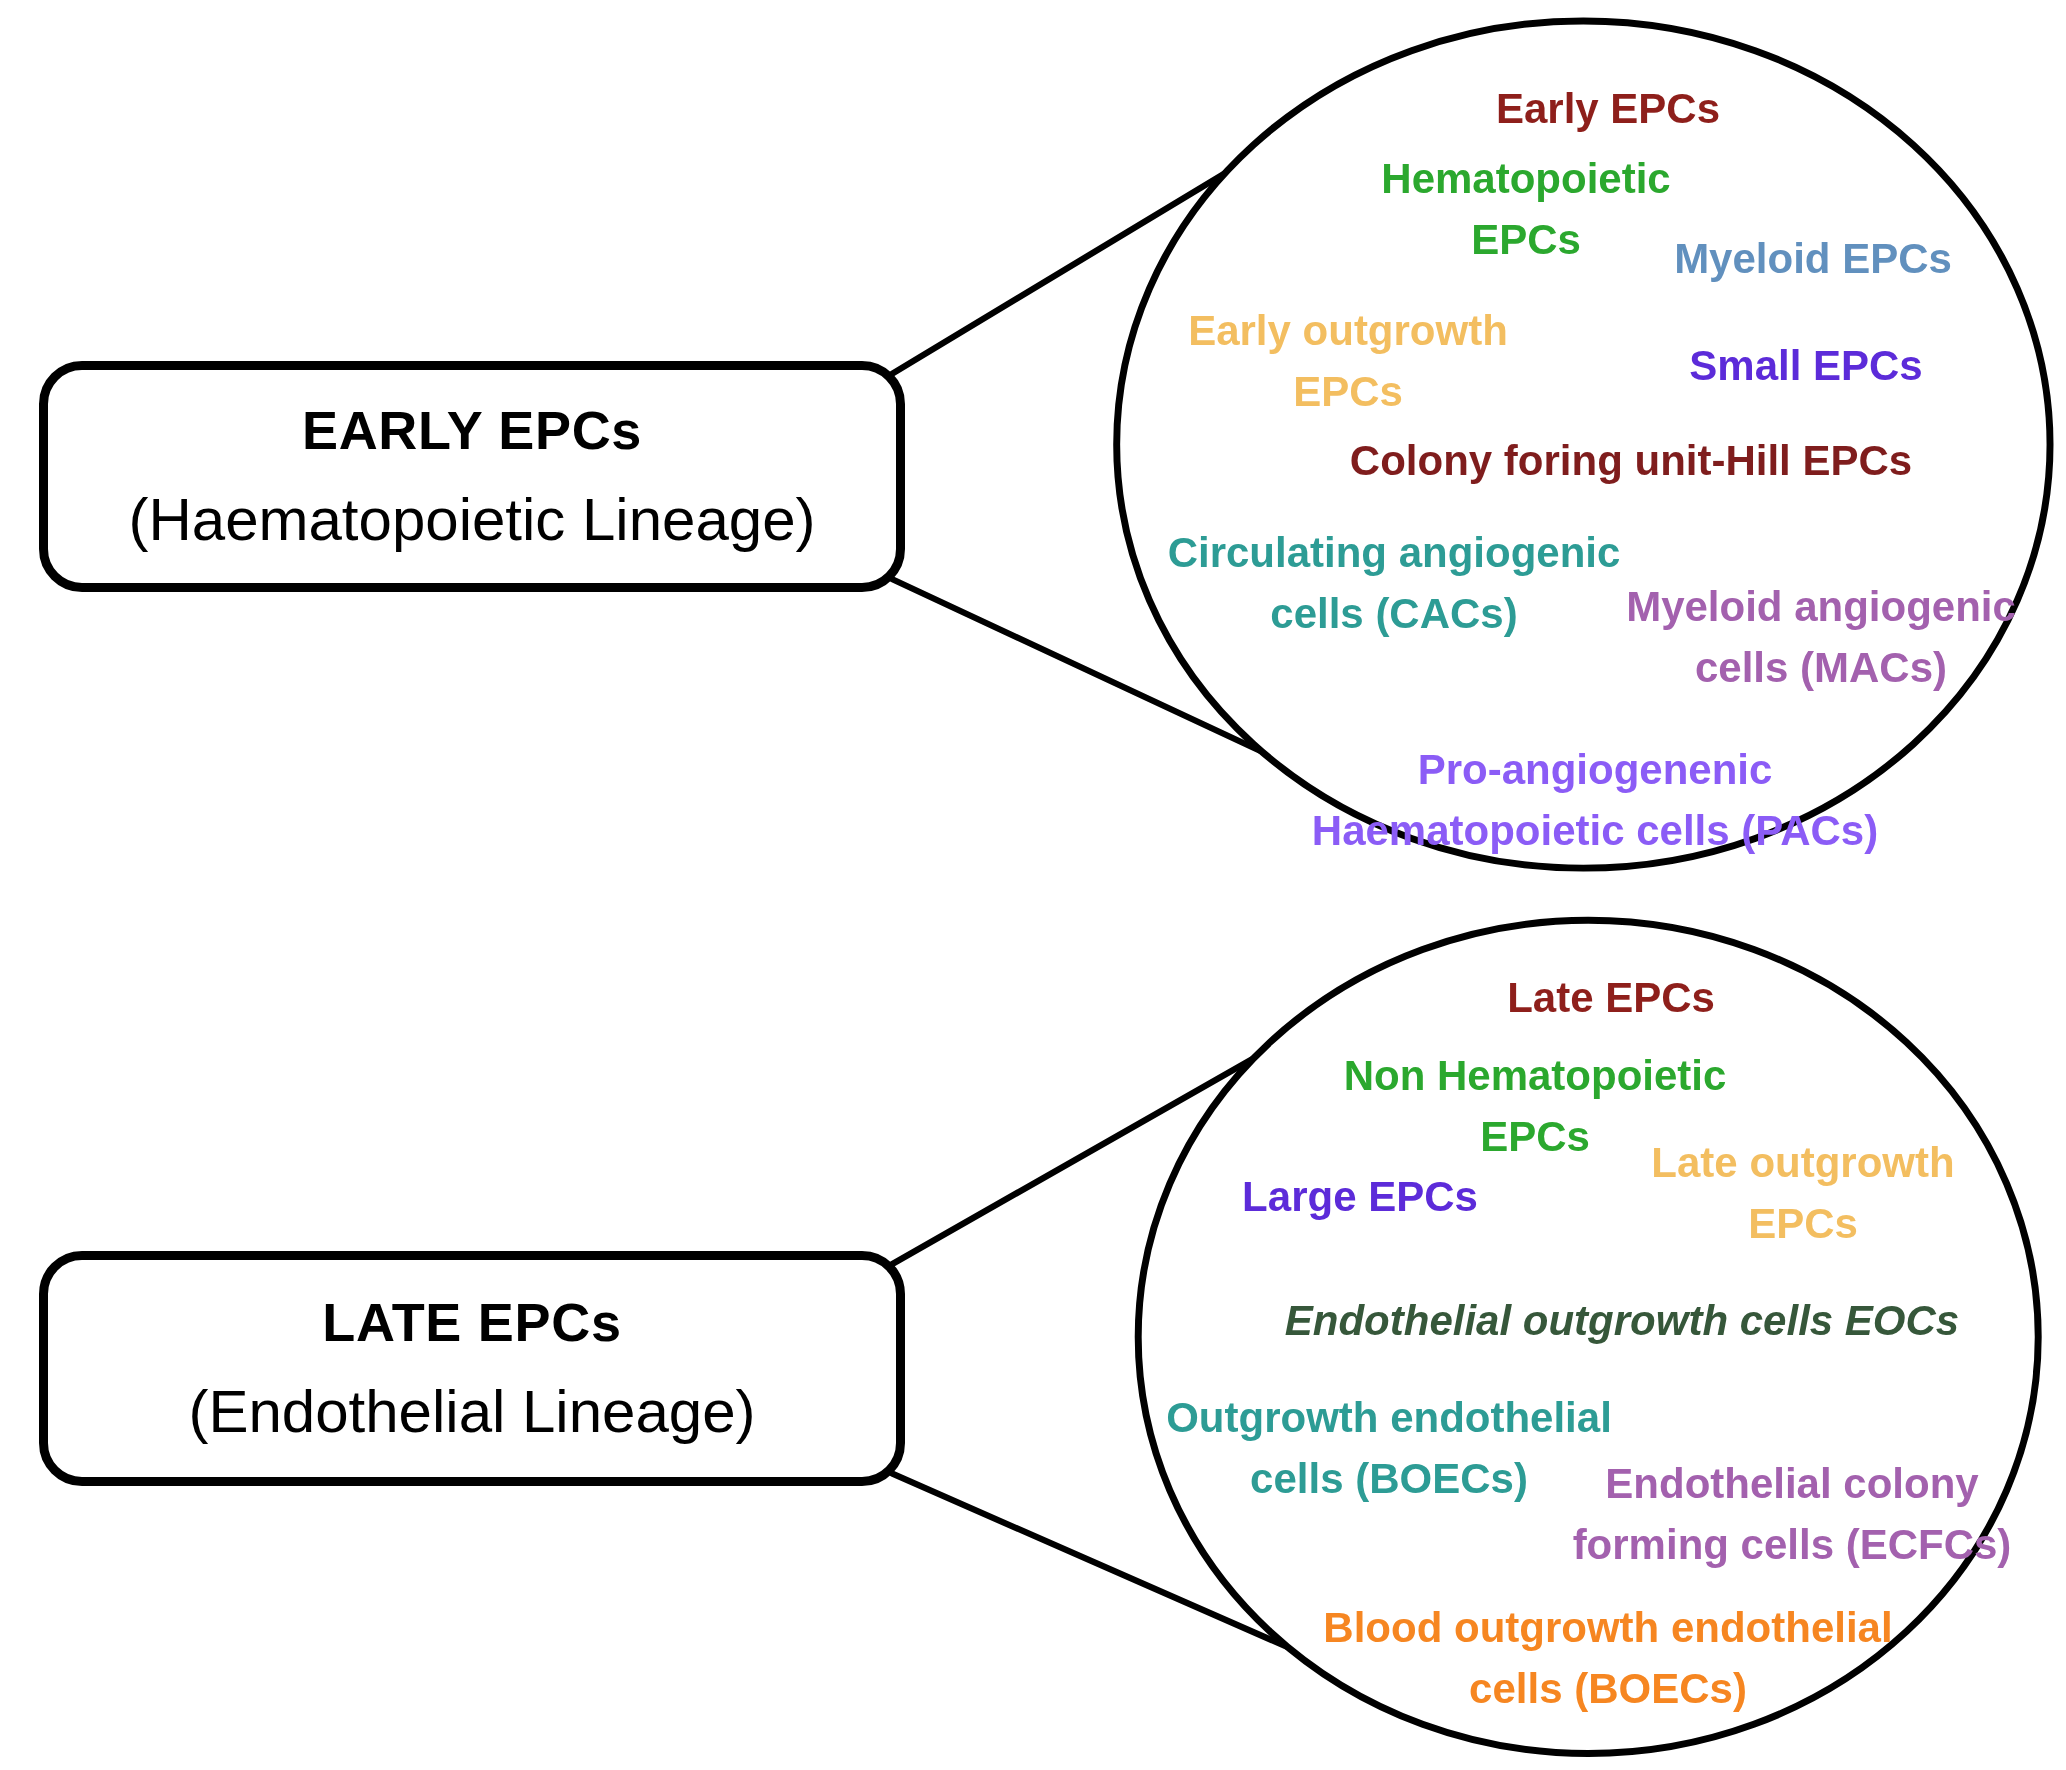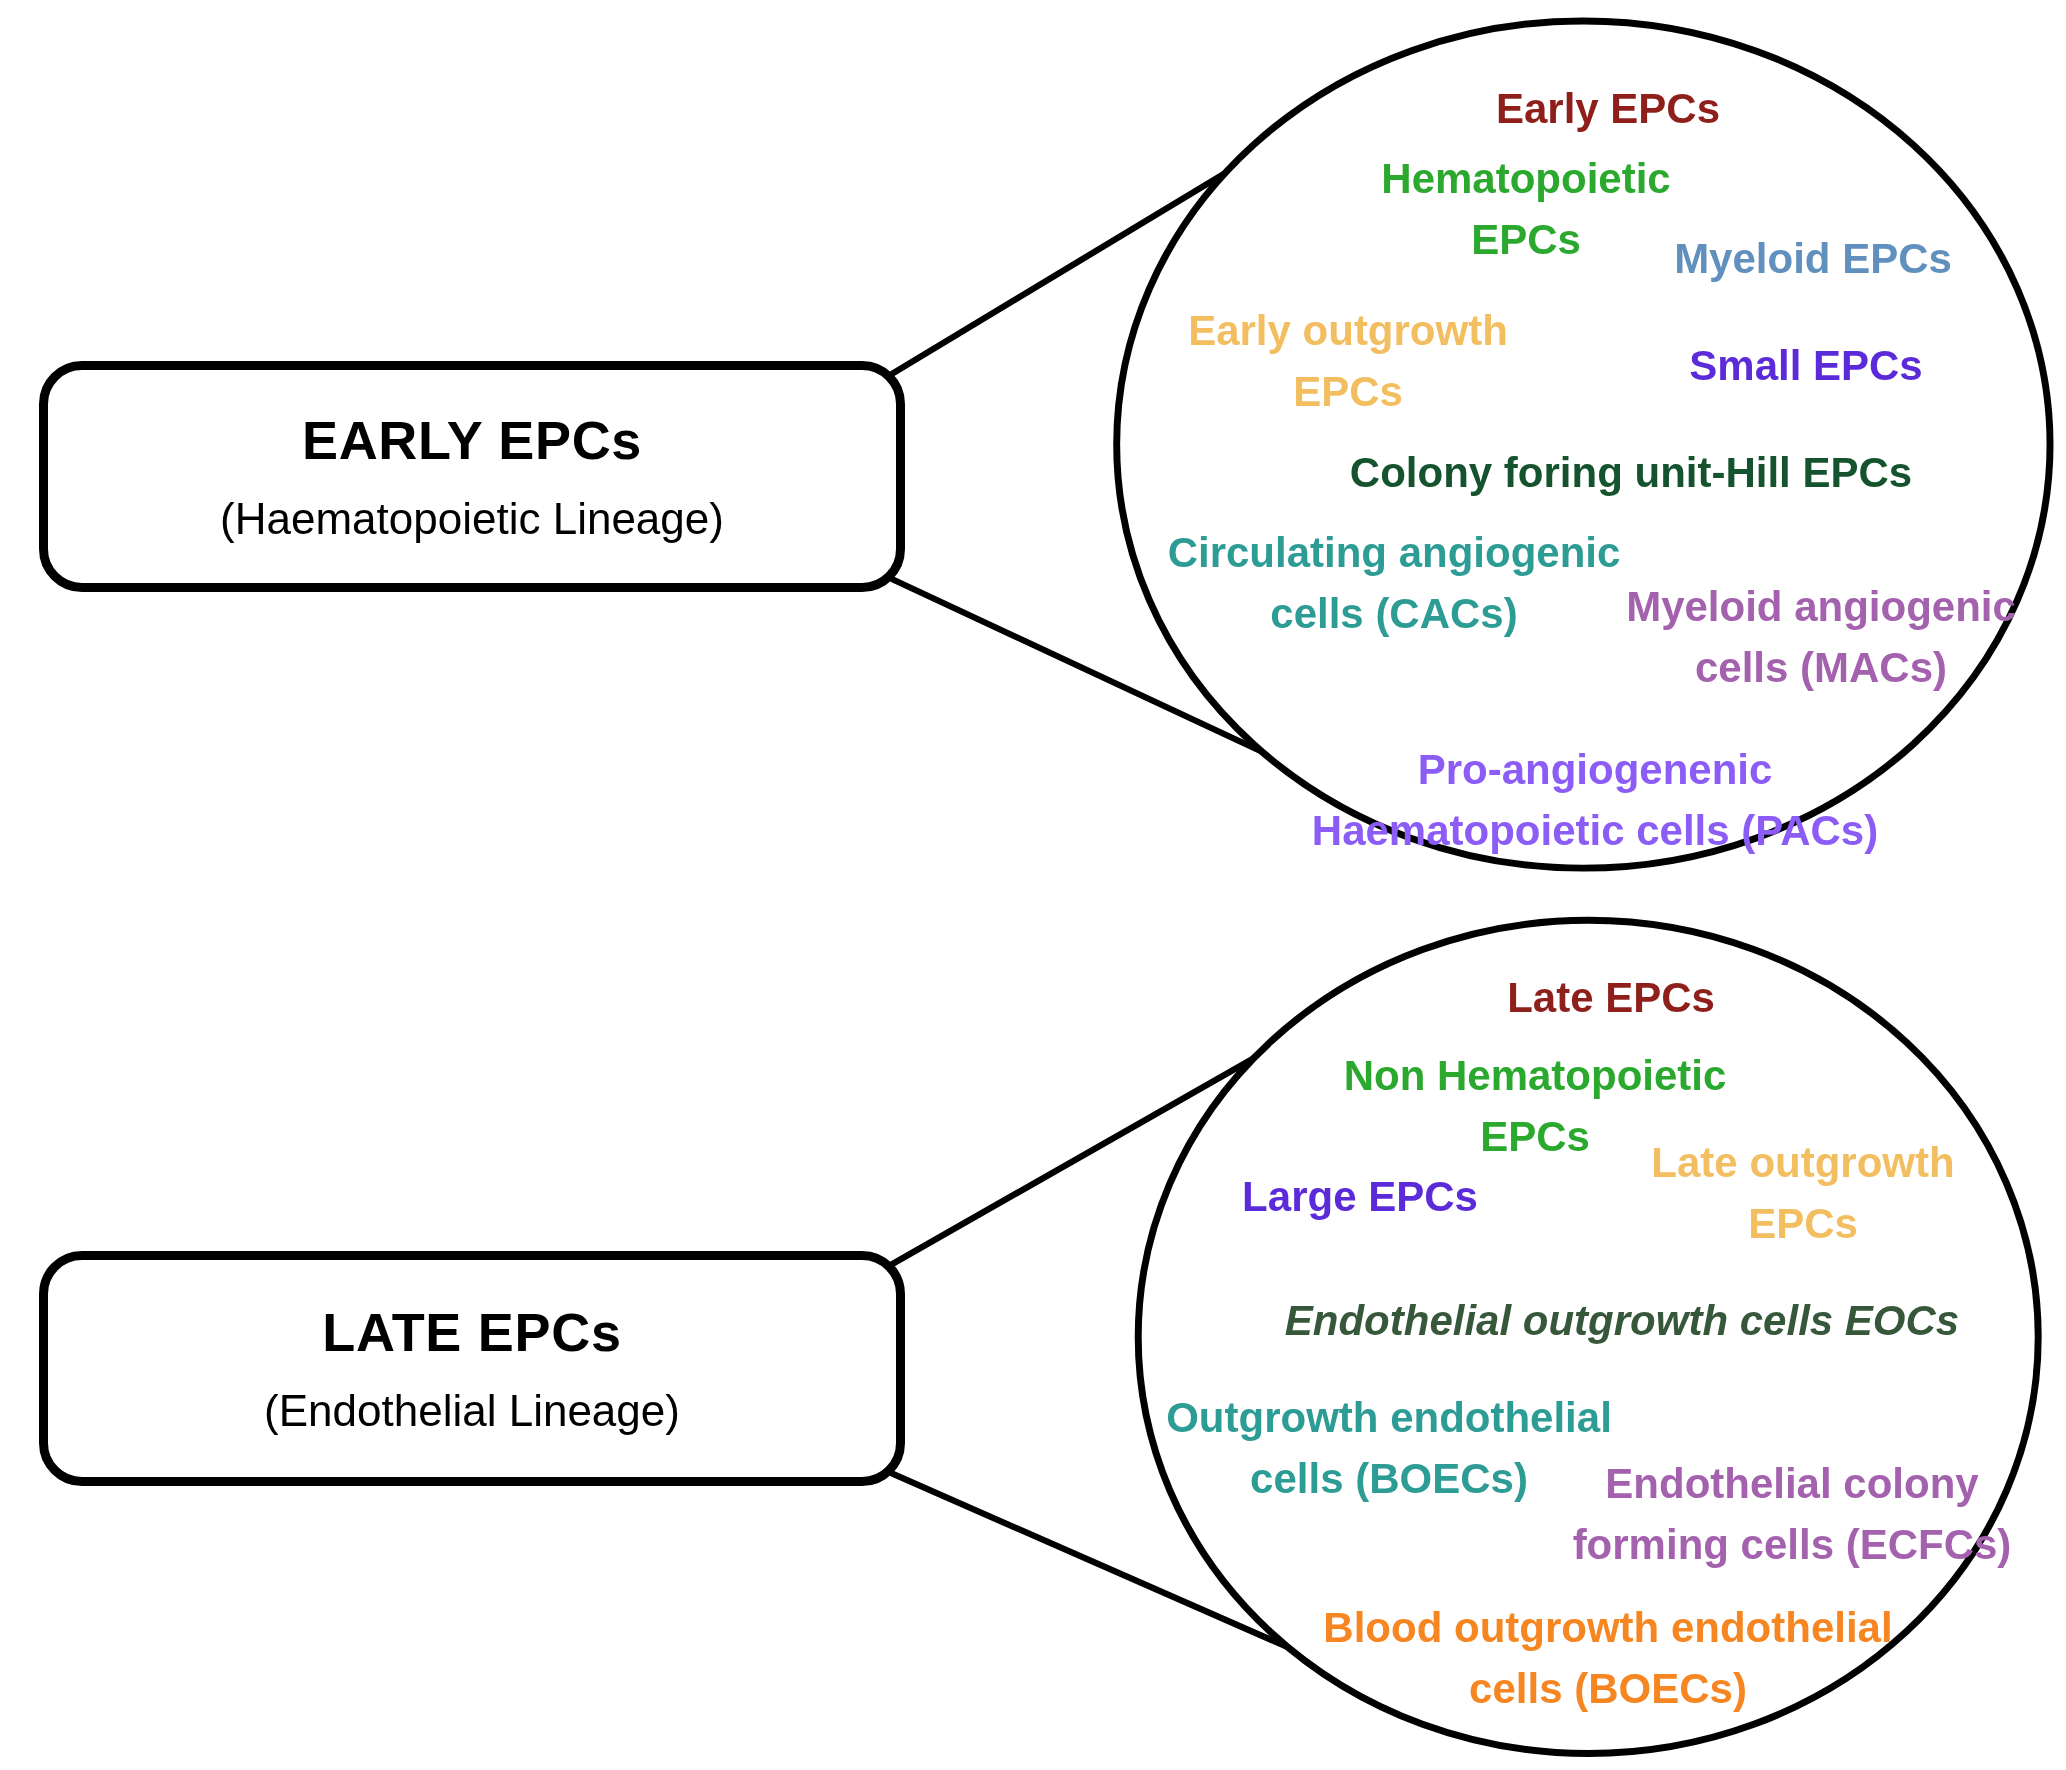--- a/index.html
+++ b/index.html
@@ -16,21 +16,21 @@
     box-sizing:border-box;
     background:#ffffff;
     border:9.7px solid #000000;
     border-radius:43px;
     display:flex;flex-direction:column;align-items:center;justify-content:center;
     gap:23.6px;
     text-align:center;
     color:#000000;
   }
   .node-box .title{font-size:54px;font-weight:bold;letter-spacing:0.7px;}
-  .node-box .subtitle{font-size:44px;font-weight:normal;}
+  .node-box .subtitle{font-size:60px;font-weight:normal;}
   .bubble-label{
     position:absolute;
     transform:translate(-50%,-50%);
     text-align:center;
     font-weight:bold;
     font-size:42px;
     line-height:61px;
     white-space:nowrap;
   }
 </style>
@@ -70,21 +70,21 @@
   <div class="bubble-label" style="left: 1813px; top: 258px; color: rgb(97, 144, 190);">
     <div>Myeloid EPCs</div>
   </div>
   <div class="bubble-label" style="left: 1348px; top: 361px; color: rgb(243, 190, 96);">
     <div>Early outgrowth</div>
     <div>EPCs</div>
   </div>
   <div class="bubble-label" style="left: 1806px; top: 365px; color: rgb(92, 43, 217);">
     <div>Small EPCs</div>
   </div>
-  <div class="bubble-label" style="left: 1631px; top: 472px; color: #14532d;">
+  <div class="bubble-label" style="left: 1631px; top: 460px; color: #7f1d1d;">
     <div>Colony foring unit-Hill EPCs</div>
   </div>
   <div class="bubble-label" style="left: 1394px; top: 583px; color: rgb(45, 156, 149);">
     <div>Circulating angiogenic</div>
     <div>cells (CACs)</div>
   </div>
   <div class="bubble-label" style="left: 1821px; top: 637px; color: rgb(163, 97, 174);">
     <div>Myeloid angiogenic</div>
     <div>cells (MACs)</div>
   </div>

